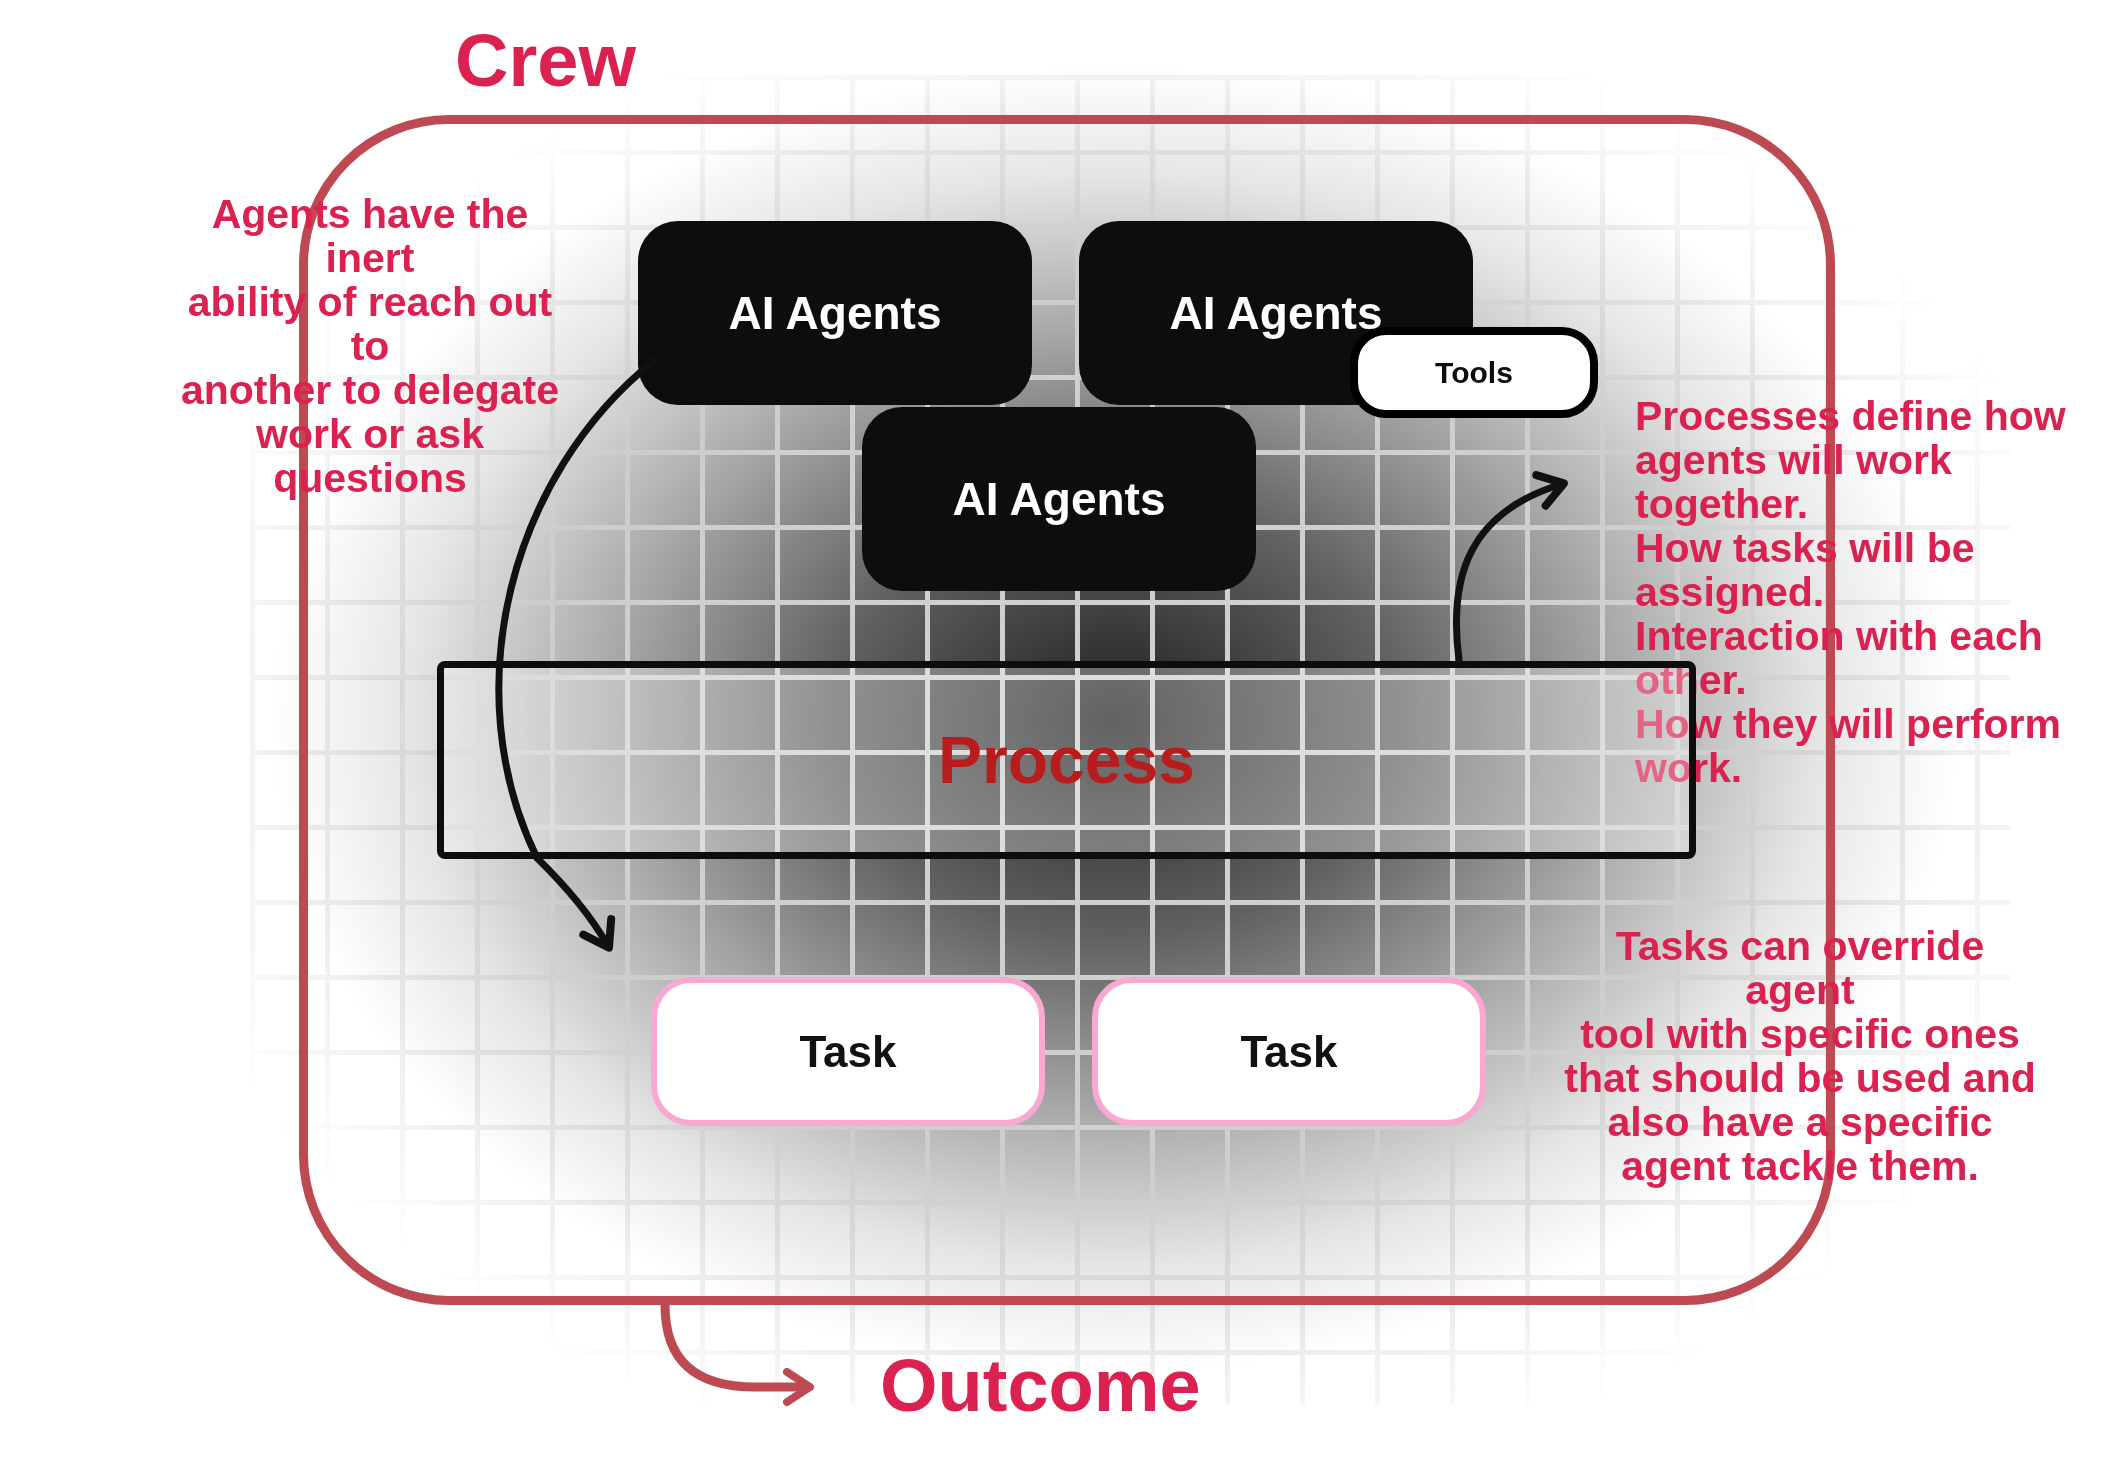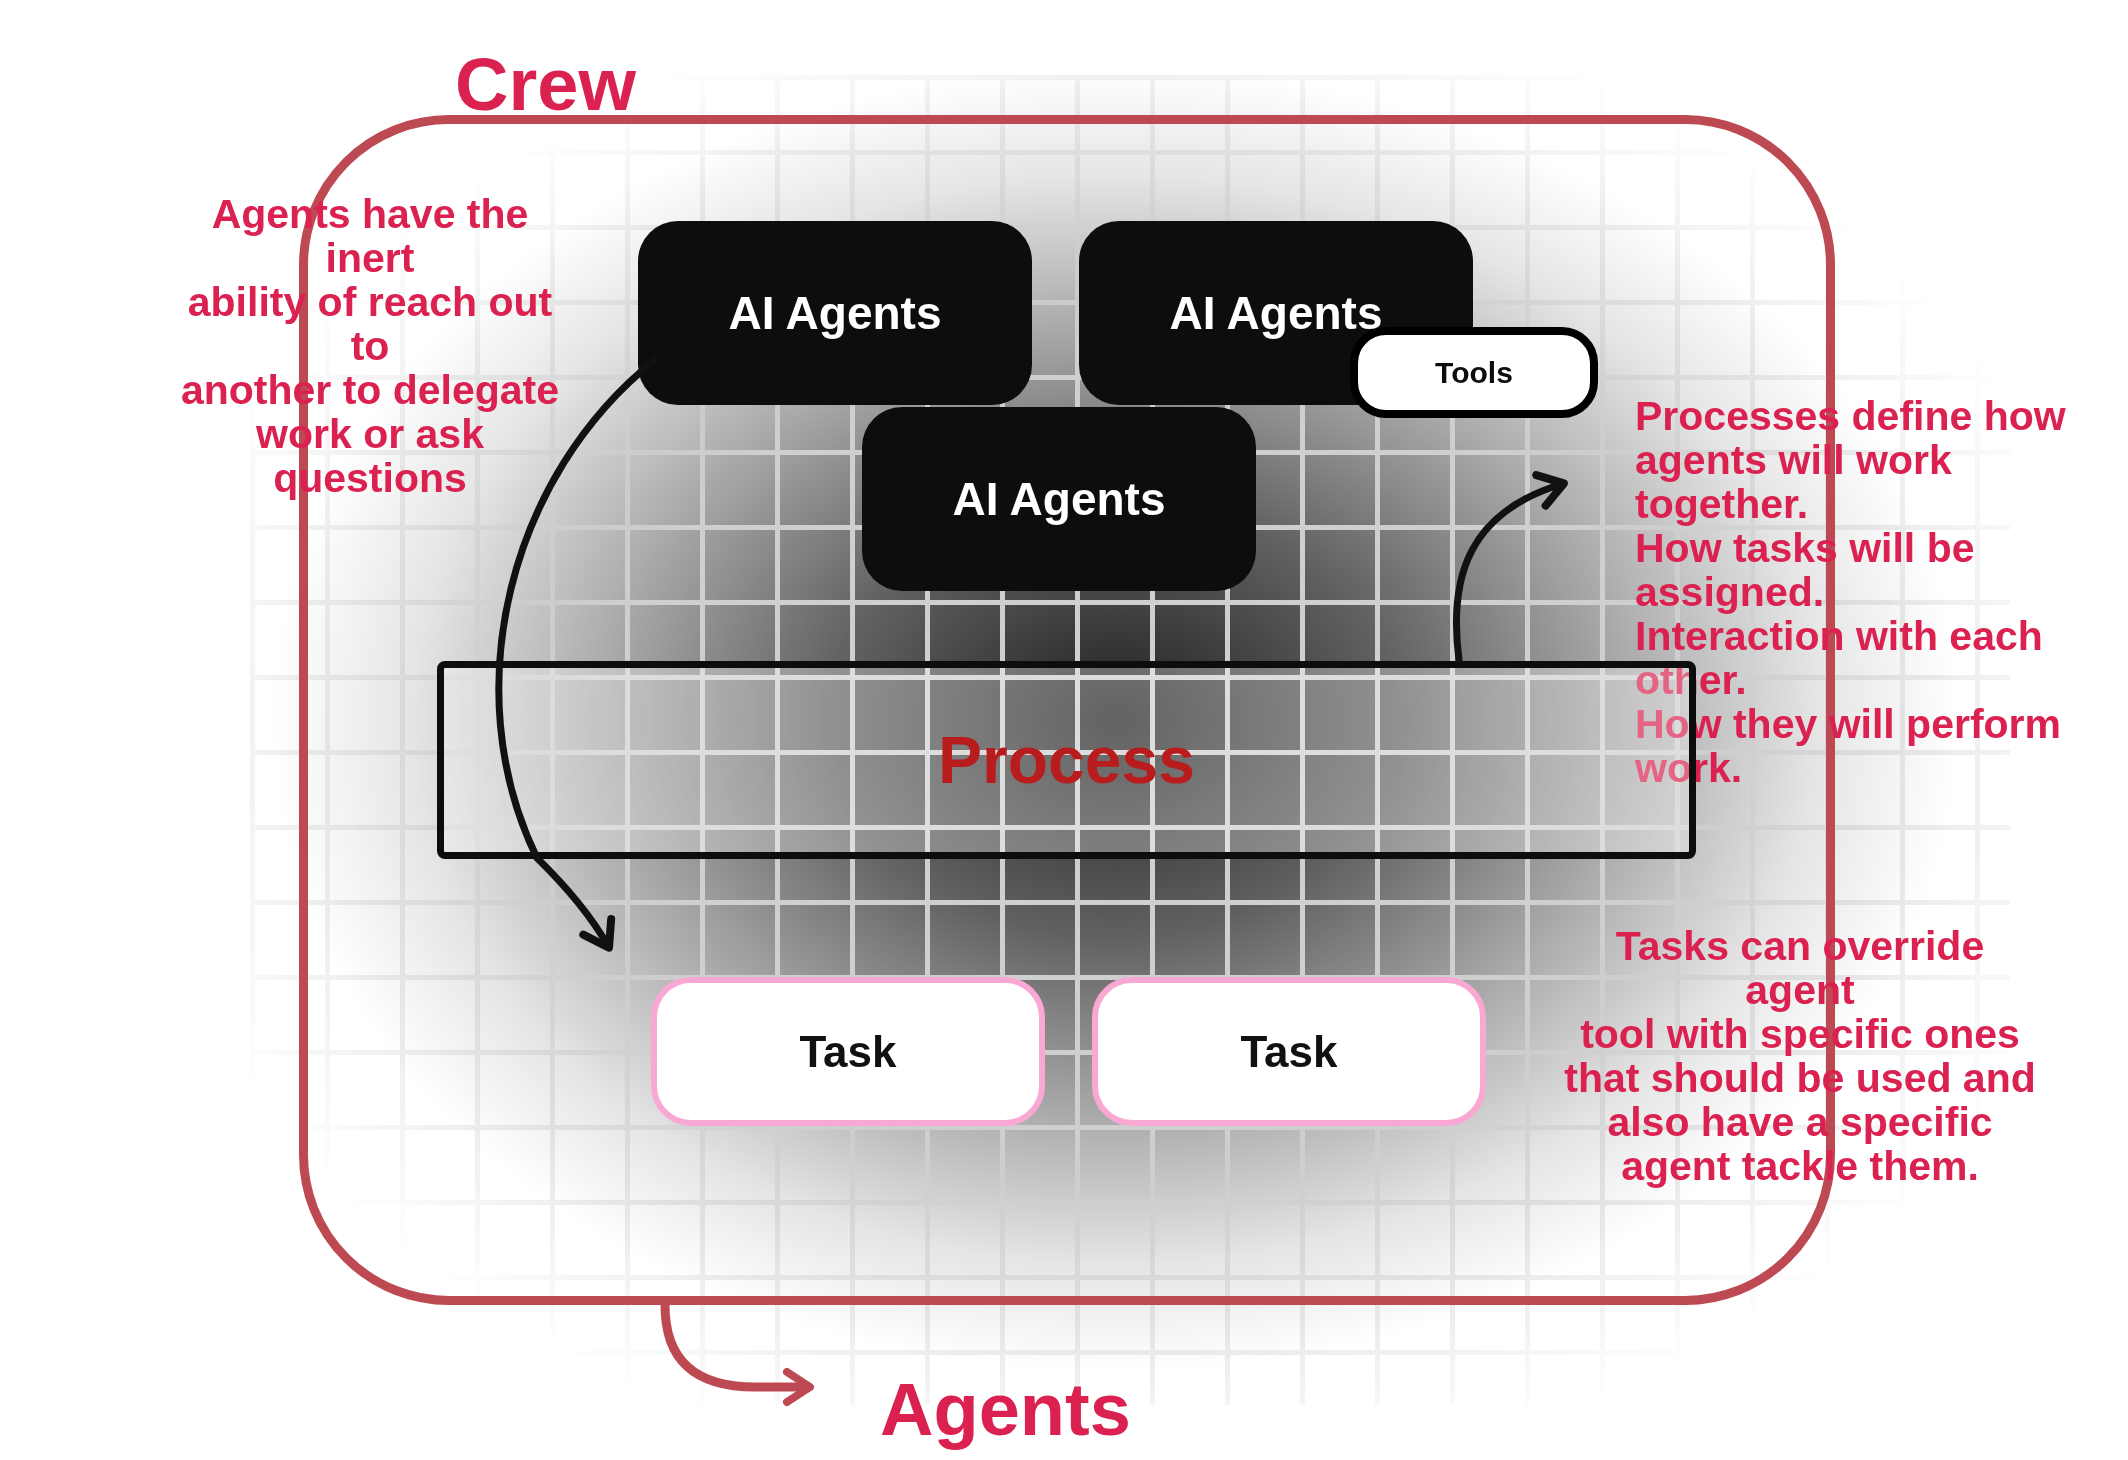--- a/index.html
+++ b/index.html
@@ -21,21 +21,21 @@
       repeating-linear-gradient(to right, #cfcfcf 0 5px, transparent 5px 75px),
       repeating-linear-gradient(to bottom, #cfcfcf 0 5px, transparent 5px 75px);
     -webkit-mask-image: radial-gradient(ellipse at center, #000 42%, transparent 80%);
     mask-image: radial-gradient(ellipse at center, #000 42%, transparent 80%);
   }
   .frame{
     position:absolute; left:299px; top:115px; width:1536px; height:1190px;
     border:9px solid #bd4a52; border-radius:150px;
   }
   .big-title{
-    position:absolute; color:#da2150; font-weight:700; font-size:74px; letter-spacing:0px;margin-top:24px;
+    position:absolute; color:#da2150; font-weight:700; font-size:74px; letter-spacing:0px;
   }
   .crew-title{ left:455px; top:18px; }
   .outcome-title{ left:880px; top:1343px; }
   .note{
     position:absolute; color:#da2150; font-weight:700; font-size:41px; line-height:44px;
     white-space:pre-line;
   }
   .note-left{ left:170px; top:192px; width:400px; text-align:center; }
   .note-right-top{ left:1635px; top:386px; width:480px; text-align:left;margin-top:8px; }
   .note-right-bottom{ left:1560px; top:924px; width:480px; text-align:center; }
@@ -114,15 +114,15 @@
       </marker>
       <marker id="mR" markerUnits="userSpaceOnUse" markerWidth="44" markerHeight="44" refX="28" refY="20" orient="auto">
         <path d="M7 5 L30 20 L7 35" fill="none" stroke="#bd4a52" stroke-width="8" stroke-linecap="round" stroke-linejoin="round"></path>
       </marker>
     </defs>
     <path d="M655 360 C510 475 455 690 537 858 Q585 905 608 946" fill="none" stroke="#111111" stroke-width="7" stroke-linecap="round" marker-end="url(#mB)"></path>
     <path d="M1459 660 C1448 575 1470 512 1562 484" fill="none" stroke="#111111" stroke-width="7" stroke-linecap="round" marker-end="url(#mB)"></path>
     <path d="M665 1305 C665 1360 695 1387 755 1387 L808 1387" fill="none" stroke="#bd4a52" stroke-width="9" stroke-linecap="round" marker-end="url(#mR)"></path>
   </svg>
 
-  <div class="big-title outcome-title">Agents</div>
+  <div class="big-title outcome-title">Outcome</div>
 
 </div>
 
 </body></html>

